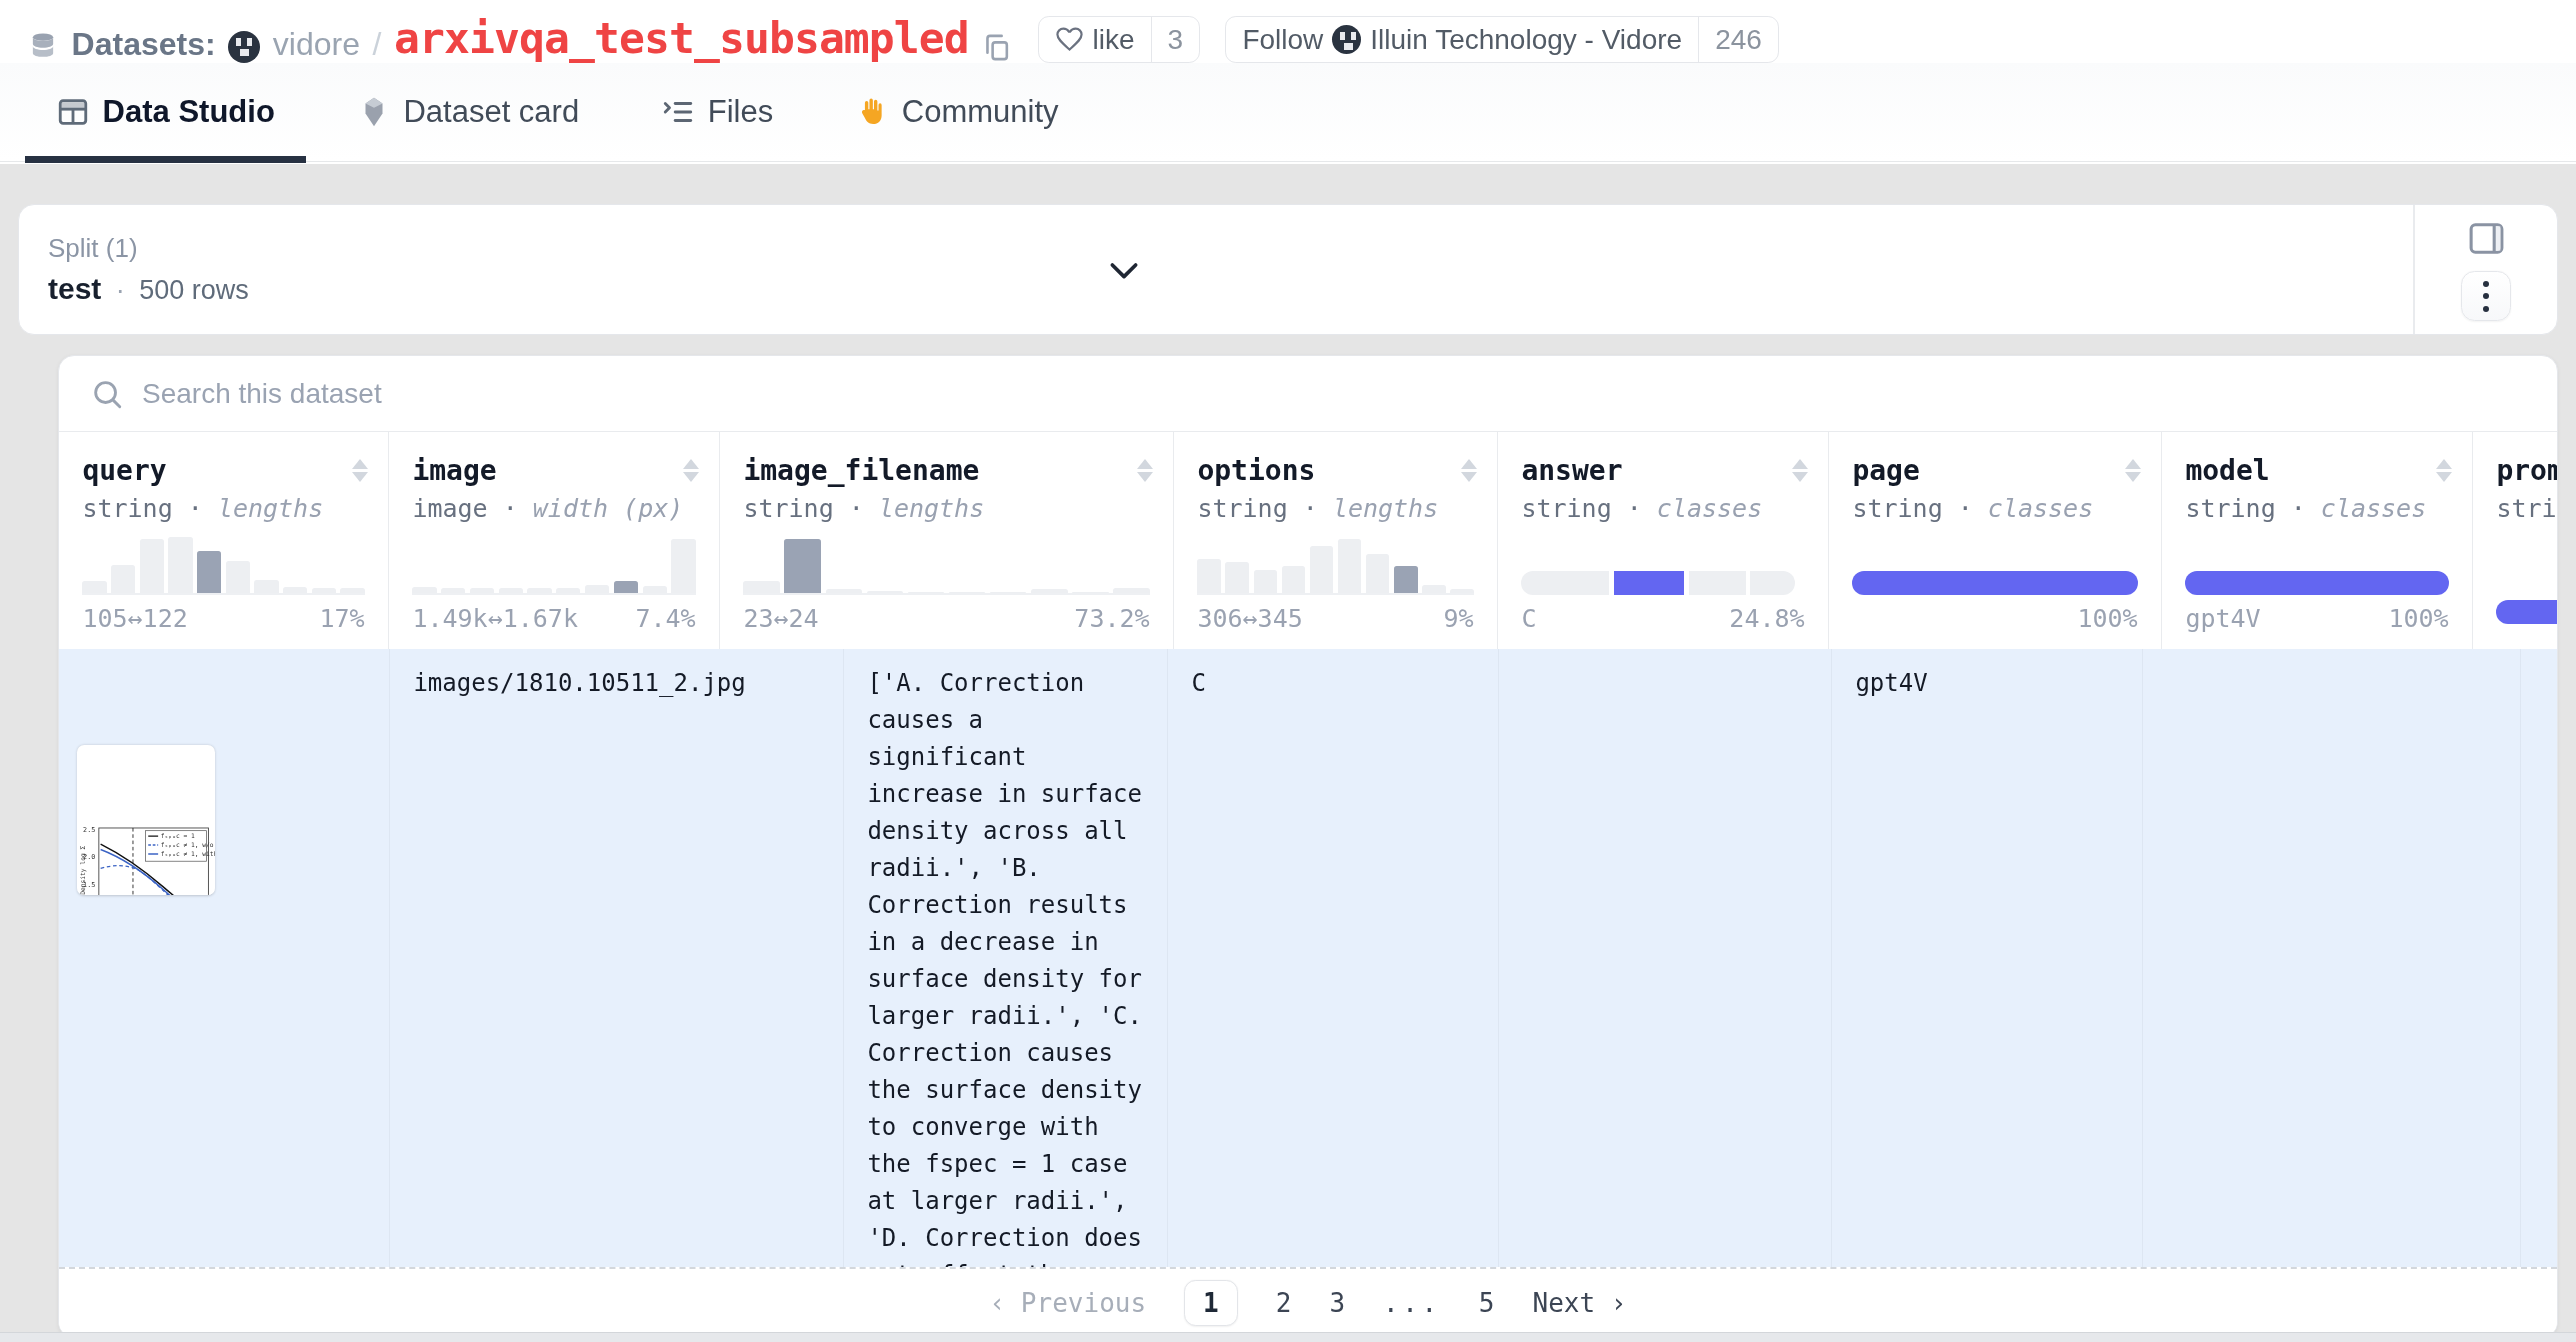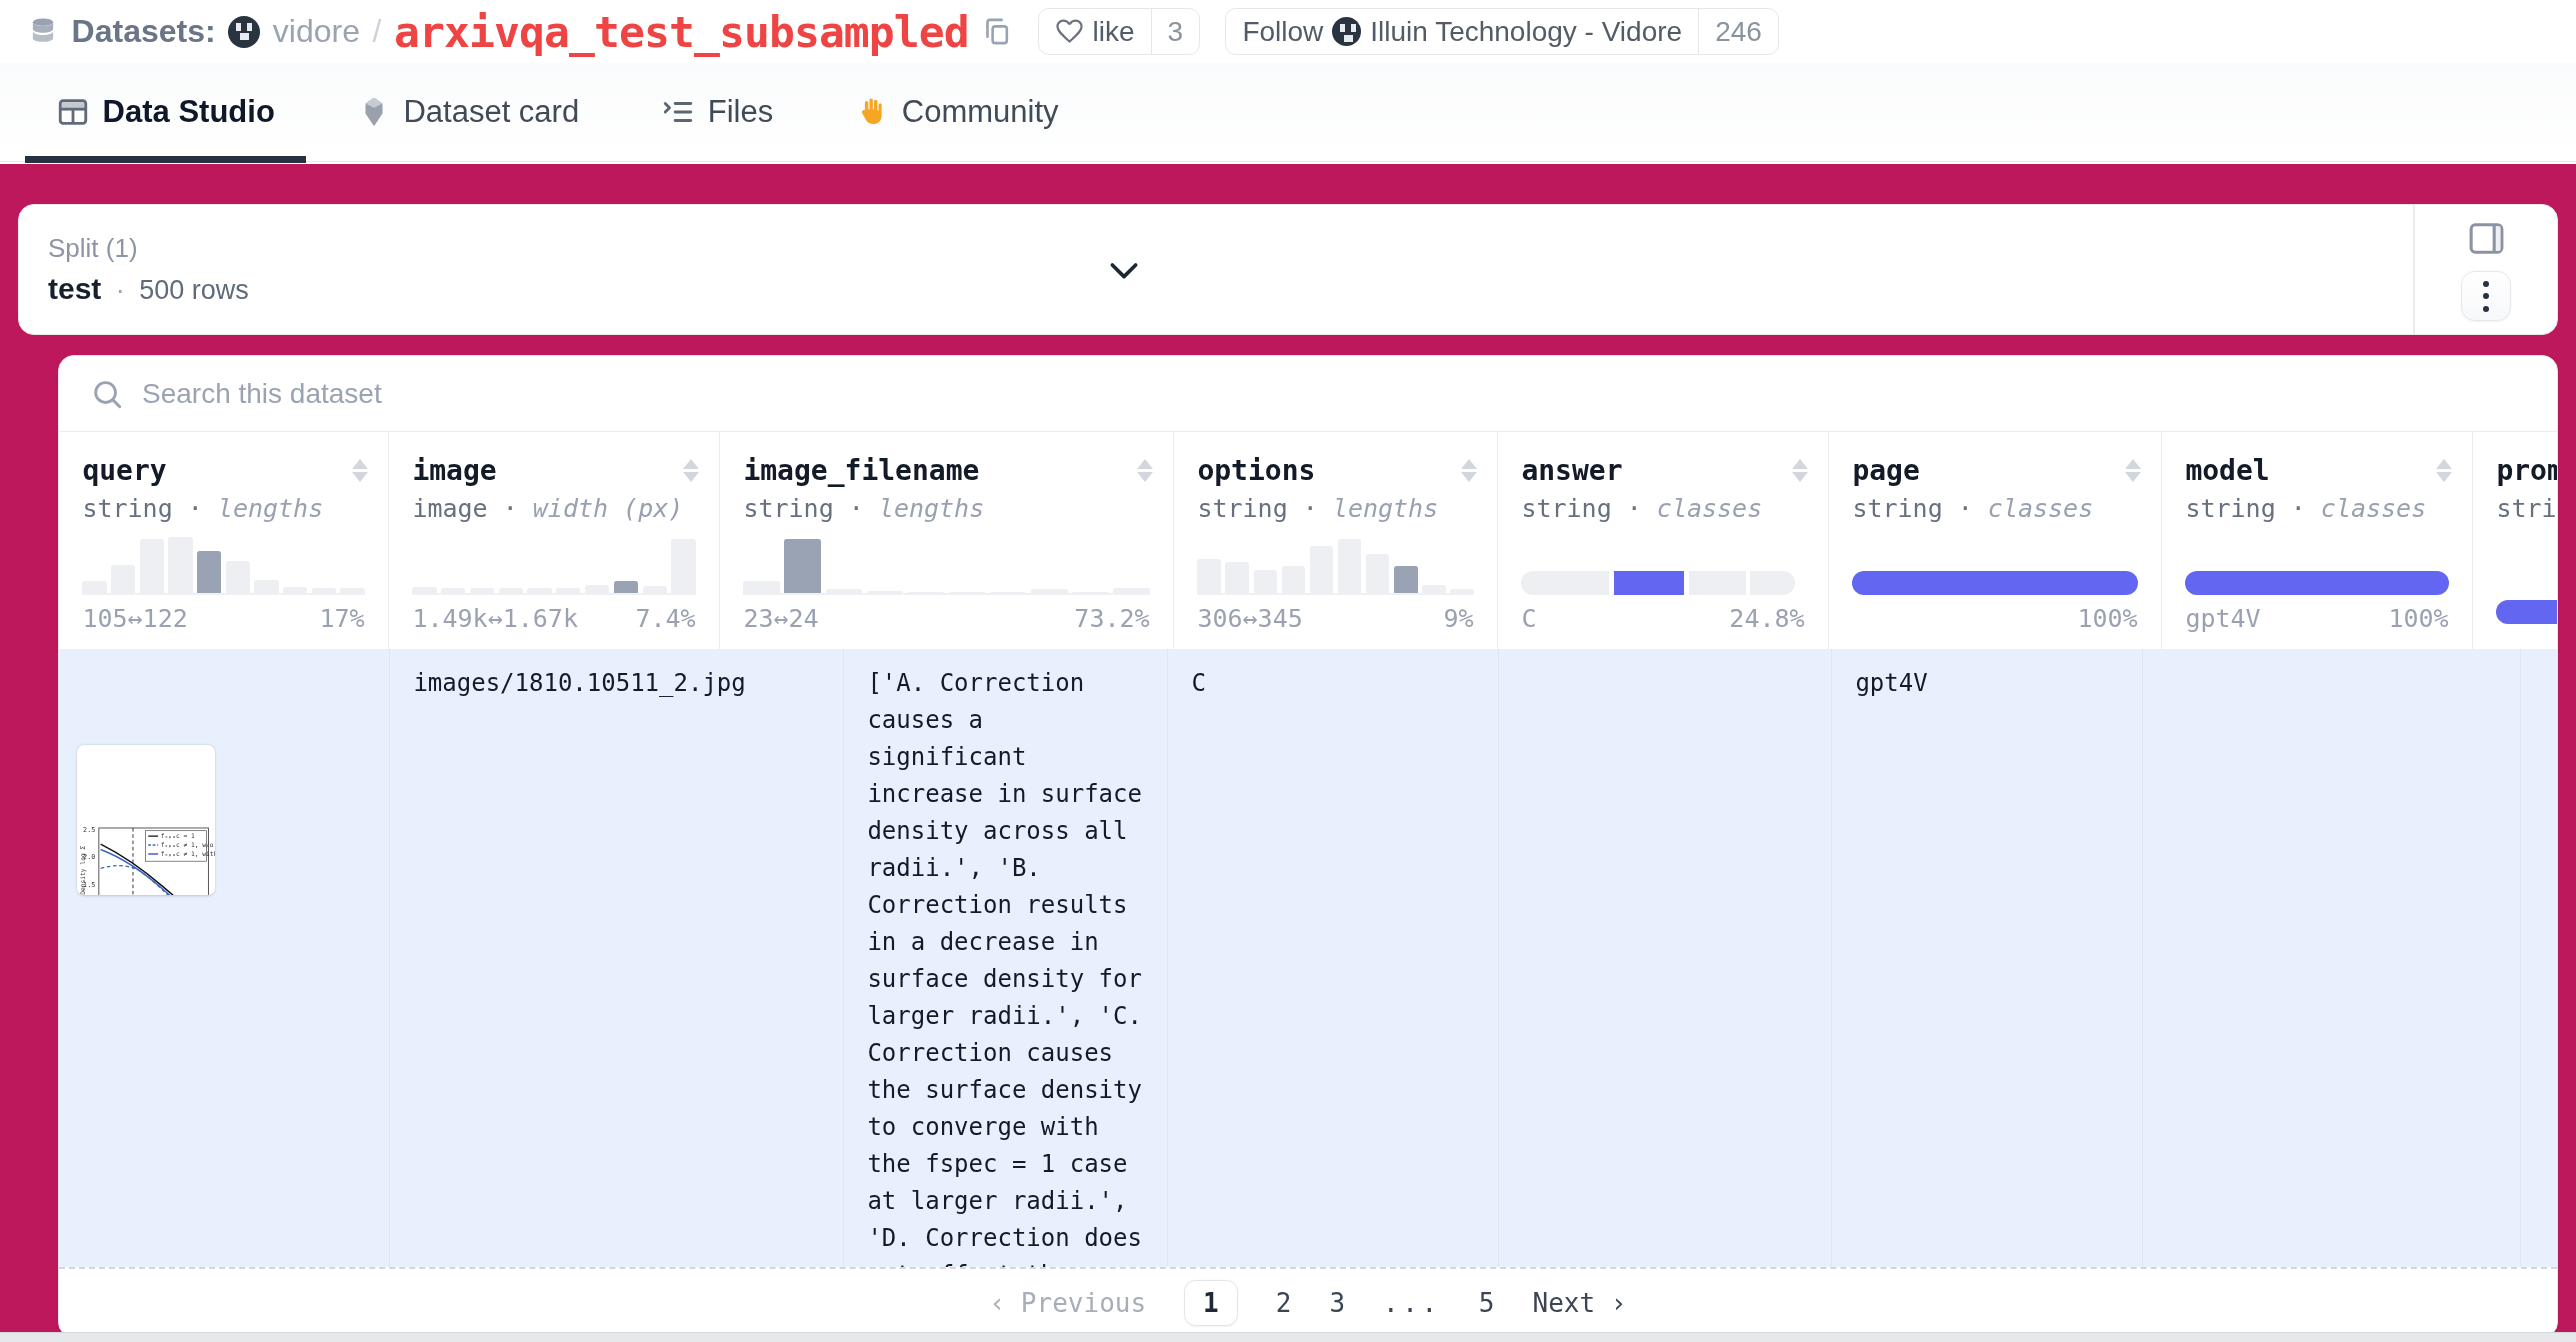--- a/index.html
+++ b/index.html
@@ -1,21 +1,21 @@
 <!DOCTYPE html>
 <html style="font-size:14.4px"><head>
 <meta charset="utf-8">
 <style>
   * { margin:0; padding:0; box-sizing:border-box; }
   html,body { width:2576px; height:1343px; overflow:hidden; background:#fff; }
   body { font-family:"Liberation Sans", sans-serif; color:#1f2937; }
   .app { position:relative; width:2576px; height:1343px; background:#fff; overflow:hidden; }
 
   
-  .topbar { height:63px; display:flex; align-items:center; padding:0 27px; gap:12.6px; background:#fff; }
+  .topbar { height:63px; display:flex; align-items:flex-end; padding:0 27px; gap:12.6px; background:#fff; }
   .crumb-icon { width:32px; height:32px; flex:0 0 auto; }
   .crumb-label { font-size:32px; font-weight:700; color:#6a7687; }
   .avatar { width:32px; height:32px; border-radius:50%; background:#2a3340; position:relative; flex:0 0 auto; overflow:hidden; }
   .avatar::after { content:""; position:absolute; left:8px; top:7.2px; width:16px; height:18px;
       background:linear-gradient(#e8eaee 0 0) 0 0/5.4px 8px no-repeat, linear-gradient(#e8eaee 0 0) 10.8px 0/5.4px 8px no-repeat, linear-gradient(#e8eaee 0 0) 3.6px 10.8px/9px 7.2px no-repeat; }
   .crumb-owner { font-size:32px; color:#9aa4b1; }
   .crumb-slash { font-size:32px; color:#cbd2da; }
   .crumb-name { font-family:"DejaVu Sans Mono", monospace; font-size:43px; font-weight:700; color:#ef4444; letter-spacing:-0.9px; }
   .icon-btn svg, .crumb-copy svg { display:block; }
   .crumb-copy { width:31px; height:31px; cursor:pointer; }
@@ -26,21 +26,21 @@
   .pill-btn .mini-avatar { width:29px; height:29px; }
 
   
   .tabs { height:99px; display:flex; align-items:center; gap:20px; padding:0 25px; border-bottom:1.8px solid #e6e8ea; background:linear-gradient(#fafbfc,#ffffff); position:relative; }
   .tab { display:flex; align-items:center; gap:12.6px; font-size:31px; color:#414b58; padding:0 31px; height:100%; position:relative; cursor:pointer; }
   .tab.active { font-weight:700; color:#0f172a; }
   .tab.active::after { content:""; position:absolute; left:0; right:0; bottom:-1.8px; height:7.2px; background:#273142; }
   .tab svg { width:34px; height:34px; flex:0 0 auto; }
 
   
-  .main { position:absolute; top:164px; left:0; right:0; bottom:10.8px; background:#be185d; padding:40px 18px 0; }
+  .main { position:absolute; top:164px; left:0; right:0; bottom:10.8px; background:#e5e5e5; padding:40px 18px 0; }
   .card { background:#fff; border:1.8px solid #e5e7eb; border-radius:16px; }
 
   
   .split-card { height:131px; display:flex; margin-bottom:20px; overflow:hidden; }
   .split-main { flex:1; display:flex; align-items:center; position:relative; padding:0 29px; cursor:pointer; }
   .split-texts { display:flex; flex-direction:column; gap:7.2px; }
   .split-label { font-size:26px; color:#8b95a5; }
   .split-line { display:flex; align-items:baseline; gap:14.4px; }
   .split-name { font-size:30px; font-weight:700; color:#18202e; }
   .split-dot { font-size:27px; color:#9aa3b1; }

